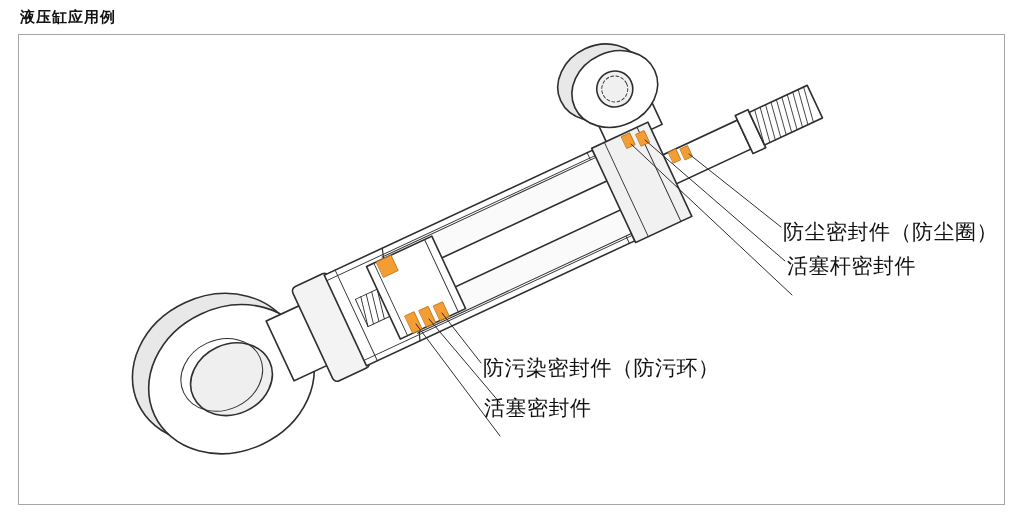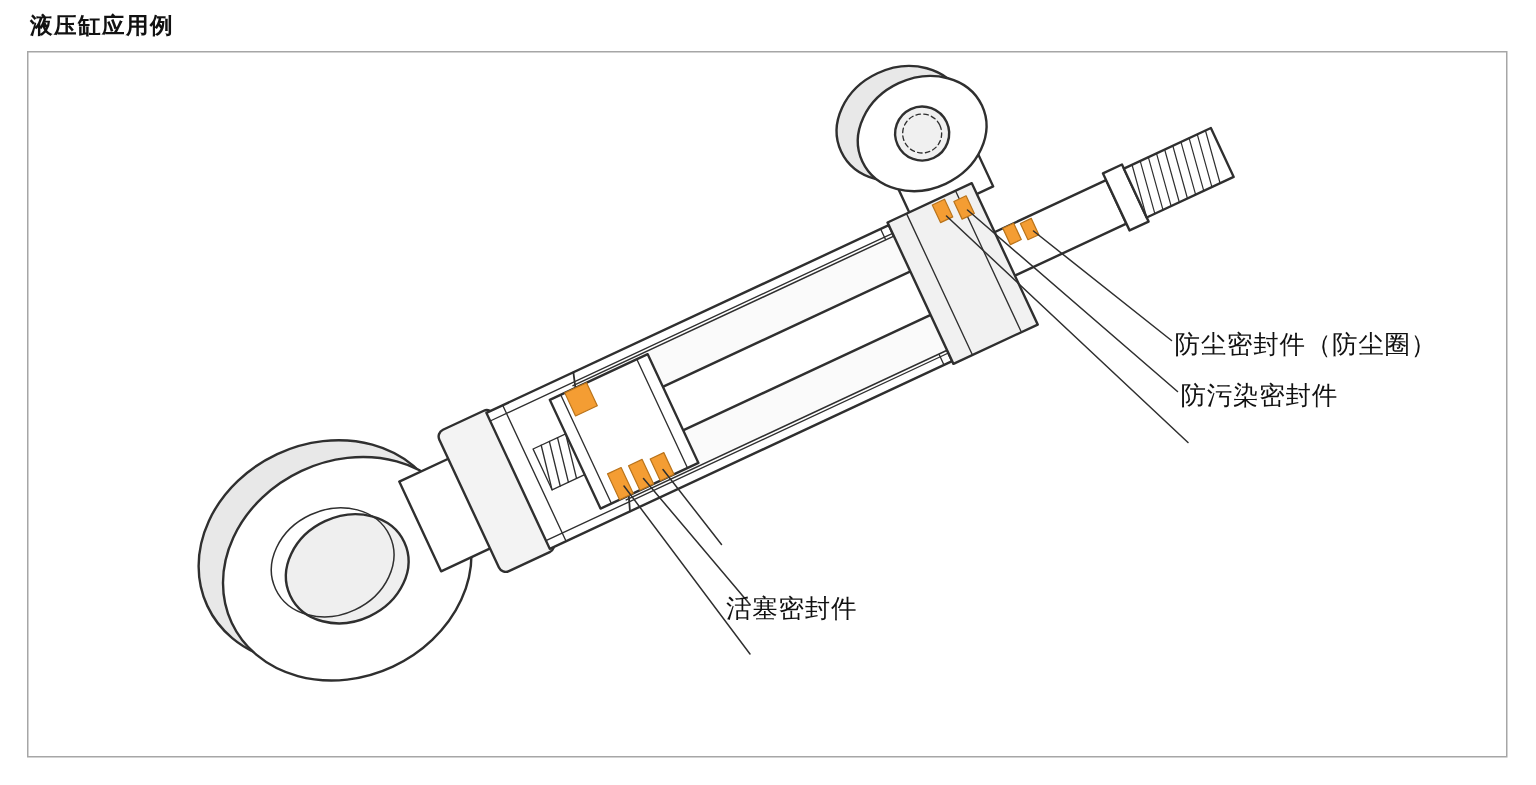--- a/index.html
+++ b/index.html
@@ -9,21 +9,21 @@
   }
   .title{
     position:absolute;left:20px;top:8px;font-size:15px;font-weight:600;letter-spacing:1px;
   }
   .frame{
     position:absolute;left:18px;top:34px;width:987px;height:471px;
     border:1px solid #a6a6a6;box-sizing:border-box;
   }
   .art{position:absolute;left:0;top:0;}
   .callout{
-    position:absolute;font-size:17px;letter-spacing:.5px;white-space:nowrap;color:#111;
+    position:absolute;font-size:21px;letter-spacing:.5px;white-space:nowrap;color:#111;
   }
   .c1{left:783px;top:218px}
   .c2{left:787px;top:252px}
   .c3{left:794px;top:286px}
   .c4{left:483px;top:354px}
   .c5{left:484px;top:394px}
   .c6{left:502px;top:427px}
 </style>
 </head>
 <body>
@@ -117,16 +117,17 @@
         <line x1="785" y1="261" x2="645" y2="140"></line>
         <line x1="792" y1="295" x2="631" y2="144"></line>
         <line x1="481" y1="363" x2="442" y2="313"></line>
         <line x1="500" y1="403" x2="429" y2="319"></line>
         <line x1="500" y1="436" x2="416" y2="324"></line>
       </g>
     </g>
   </svg>
 
   <div class="callout c1">防尘密封件（防尘圈）</div>
-  <div class="callout c2">防污染密封件</div>
+  <div class="callout c2">活塞杆密封件</div>
+  <div class="callout c4">防污染密封件（防污环）</div>
   <div class="callout c5">活塞密封件</div>
 
 </div>
 
 </body></html>

